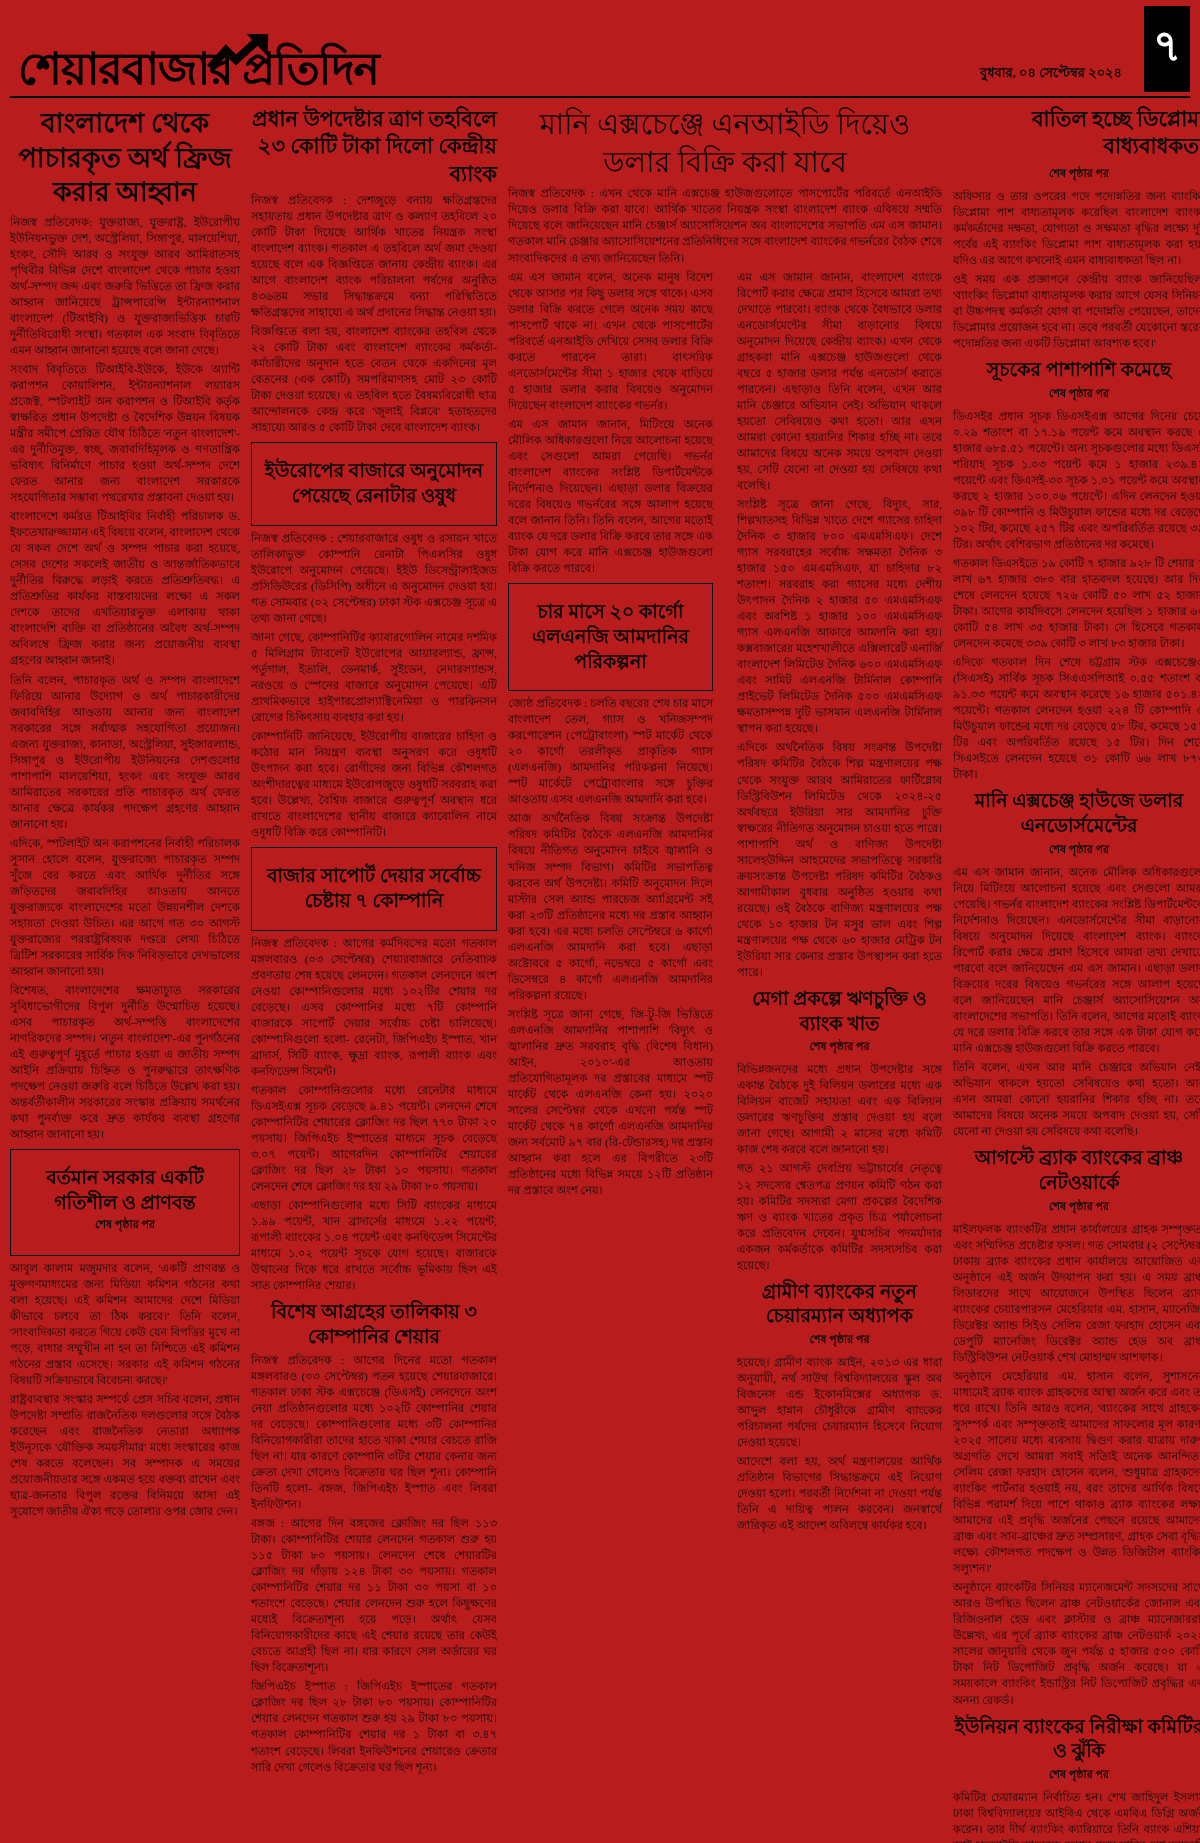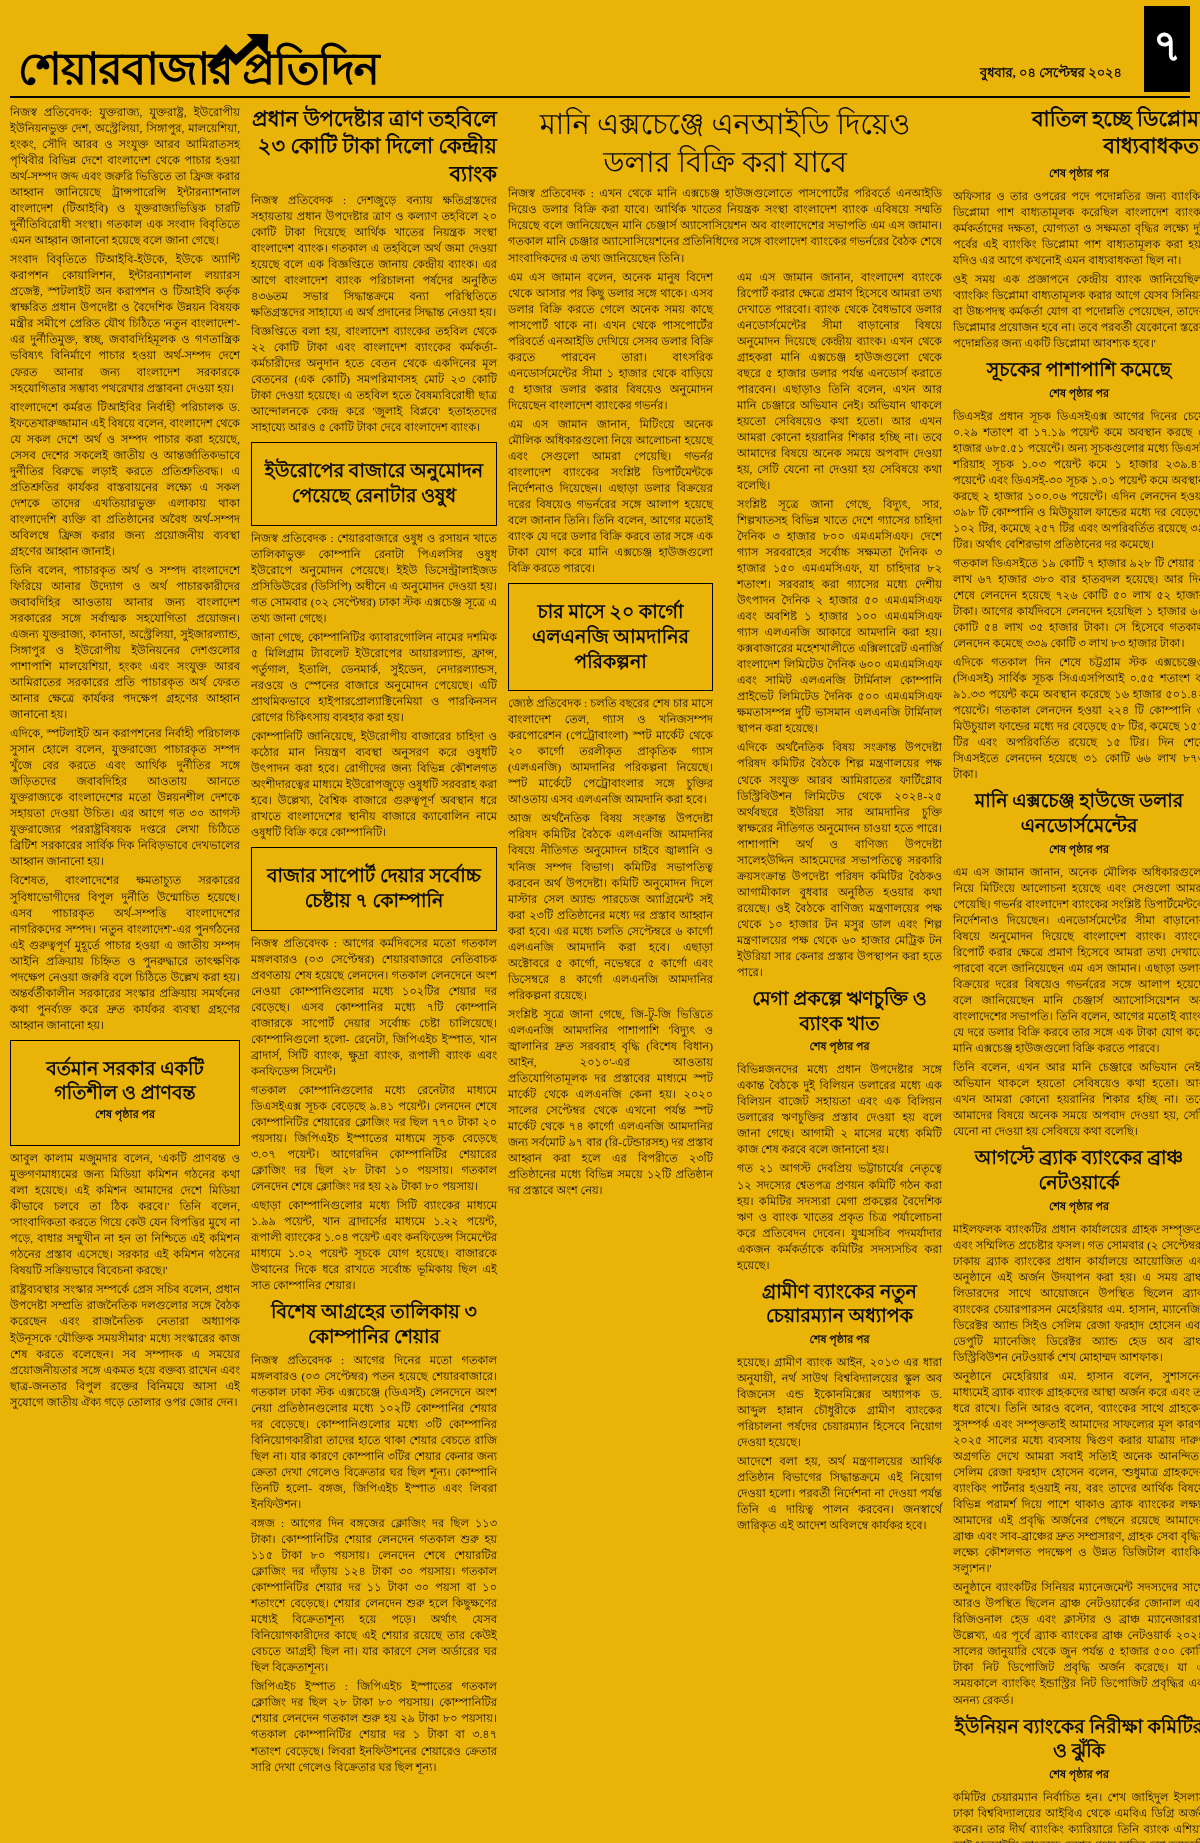--- a/index.html
+++ b/index.html
@@ -1,16 +1,16 @@
 <!DOCTYPE html>
 <html lang="bn"><head>
 <meta charset="utf-8">
 <style>
   html,body{margin:0;padding:0;background:#d9d9d9;}
-  .page{width:1200px;height:1843px;margin:0 auto;background:#eab308;color:#0a0a0a;
+  .page{width:1200px;height:1843px;margin:0 auto;background:#b91c1c;color:#0a0a0a;
         font-family:"Liberation Serif","DejaVu Serif",serif;overflow:hidden;position:relative;box-sizing:border-box;}
   
   .hdr{position:relative;height:96px;margin:0 10px;border-bottom:2px solid #000;}
   .masthead{position:absolute;left:8px;bottom:4px;line-height:1;}
   .mast-text{font-size:44px;font-weight:900;letter-spacing:-1px;color:#000;}
   .arrow-wrap{position:absolute;left:188px;top:-14px;}
   .dateline{position:absolute;right:68px;bottom:12px;font-size:13px;font-weight:bold;}
   .pagenum{position:absolute;right:0;top:6px;width:46px;height:86px;background:#000;color:#fff;
            display:flex;align-items:center;justify-content:center;font-size:44px;font-weight:bold;}
   
@@ -49,20 +49,21 @@
     </div>
     <div class="dateline">বুধবার, ০৪ সেপ্টেম্বর ২০২৪</div>
     <div class="pagenum">
       <span>৭</span>
     </div>
   </header>
 
   <main class="cols">
 
     <section class="col c1">
+      <h1 class="h-xl">বাংলাদেশ থেকে পাচারকৃত অর্থ ফ্রিজ করার আহ্বান</h1>
       <p class="body">নিজস্ব প্রতিবেদক: যুক্তরাজ্য, যুক্তরাষ্ট্র, ইউরোপীয় ইউনিয়নভুক্ত দেশ, অস্ট্রেলিয়া, সিঙ্গাপুর, মালয়েশিয়া, হংকং, সৌদি আরব ও সংযুক্ত আরব আমিরাতসহ পৃথিবীর বিভিন্ন দেশে বাংলাদেশ থেকে পাচার হওয়া অর্থ-সম্পদ জব্দ এবং জরুরি ভিত্তিতে তা ফ্রিজ করার আহ্বান জানিয়েছে ট্রান্সপারেন্সি ইন্টারন্যাশনাল বাংলাদেশ (টিআইবি) ও যুক্তরাজ্যভিত্তিক চারটি দুর্নীতিবিরোধী সংস্থা। গতকাল এক সংবাদ বিবৃতিতে এমন আহ্বান জানানো হয়েছে বলে জানা গেছে।</p>
       <p class="body">সংবাদ বিবৃতিতে টিআইবি-ইউকে, ইউকে অ্যান্টি করাপশন কোয়ালিশন, ইন্টারন্যাশনাল লয়্যারস প্রজেক্ট, স্পটলাইট অন করাপশন ও টিআইবি কর্তৃক স্বাক্ষরিত প্রধান উপদেষ্টা ও বৈদেশিক উন্নয়ন বিষয়ক মন্ত্রীর সমীপে প্রেরিত যৌথ চিঠিতে 'নতুন বাংলাদেশ'-এর দুর্নীতিমুক্ত, স্বচ্ছ, জবাবদিহিমূলক ও গণতান্ত্রিক ভবিষ্যৎ বিনির্মাণে পাচার হওয়া অর্থ-সম্পদ দেশে ফেরত আনার জন্য বাংলাদেশ সরকারকে সহযোগিতার সম্ভাব্য পথরেখার প্রস্তাবনা দেওয়া হয়।</p>
       <p class="body">বাংলাদেশে কর্মরত টিআইবির নির্বাহী পরিচালক ড. ইফতেখারুজ্জামান এই বিষয়ে বলেন, বাংলাদেশ থেকে যে সকল দেশে অর্থ ও সম্পদ পাচার করা হয়েছে, সেসব দেশের সকলেই জাতীয় ও আন্তর্জাতিকভাবে দুর্নীতির বিরুদ্ধে লড়াই করতে প্রতিশ্রুতিবদ্ধ। এ প্রতিশ্রুতির কার্যকর বাস্তবায়নের লক্ষ্যে এ সকল দেশকে তাদের এখতিয়ারভুক্ত এলাকায় থাকা বাংলাদেশি ব্যক্তি বা প্রতিষ্ঠানের অবৈধ অর্থ-সম্পদ অবিলম্বে ফ্রিজ করার জন্য প্রয়োজনীয় ব্যবস্থা গ্রহণের আহ্বান জানাই।</p>
       <p class="body">তিনি বলেন, পাচারকৃত অর্থ ও সম্পদ বাংলাদেশে ফিরিয়ে আনার উদ্যোগ ও অর্থ পাচারকারীদের জবাবদিহির আওতায় আনার জন্য বাংলাদেশ সরকারের সঙ্গে সর্বাত্মক সহযোগিতা প্রয়োজন। এজন্য যুক্তরাজ্য, কানাডা, অস্ট্রেলিয়া, সুইজারল্যান্ড, সিঙ্গাপুর ও ইউরোপীয় ইউনিয়নের দেশগুলোর পাশাপাশি মালয়েশিয়া, হংকং এবং সংযুক্ত আরব আমিরাতের সরকারের প্রতি পাচারকৃত অর্থ ফেরত আনার ক্ষেত্রে কার্যকর পদক্ষেপ গ্রহণের আহ্বান জানানো হয়।</p>
       <p class="body">এদিকে, স্পটলাইট অন করাপশনের নির্বাহী পরিচালক সুসান হোলে বলেন, যুক্তরাজ্যে পাচারকৃত সম্পদ খুঁজে বের করতে এবং আর্থিক দুর্নীতির সঙ্গে জড়িতদের জবাবদিহির আওতায় আনতে যুক্তরাজ্যকে বাংলাদেশের মতো উন্নয়নশীল দেশকে সহায়তা দেওয়া উচিত। এর আগে গত ৩০ আগস্ট যুক্তরাজ্যের পররাষ্ট্রবিষয়ক দপ্তরে লেখা চিঠিতে ব্রিটিশ সরকারের সার্বিক দিক নিবিড়ভাবে দেখভালের আহ্বান জানানো হয়।</p>
       <p class="body">বিশেষত, বাংলাদেশের ক্ষমতাচ্যুত সরকারের সুবিধাভোগীদের বিপুল দুর্নীতি উন্মোচিত হয়েছে। এসব পাচারকৃত অর্থ-সম্পত্তি বাংলাদেশের নাগরিকদের সম্পদ। 'নতুন বাংলাদেশ'-এর পুনর্গঠনের এই গুরুত্বপূর্ণ মুহূর্তে পাচার হওয়া এ জাতীয় সম্পদ আইনি প্রক্রিয়ায় চিহ্নিত ও পুনরুদ্ধারে তাৎক্ষণিক পদক্ষেপ নেওয়া জরুরি বলে চিঠিতে উল্লেখ করা হয়। অন্তর্বর্তীকালীন সরকারের সংস্কার প্রক্রিয়ায় সমর্থনের কথা পুনর্ব্যক্ত করে দ্রুত কার্যকর ব্যবস্থা গ্রহণের আহ্বান জানানো হয়।</p>
       <div class="boxed">
         <h2 class="h-sec">বর্তমান সরকার একটি গতিশীল ও প্রাণবন্ত</h2>
         <div class="cont">শেষ পৃষ্ঠার পর</div>
       </div>

